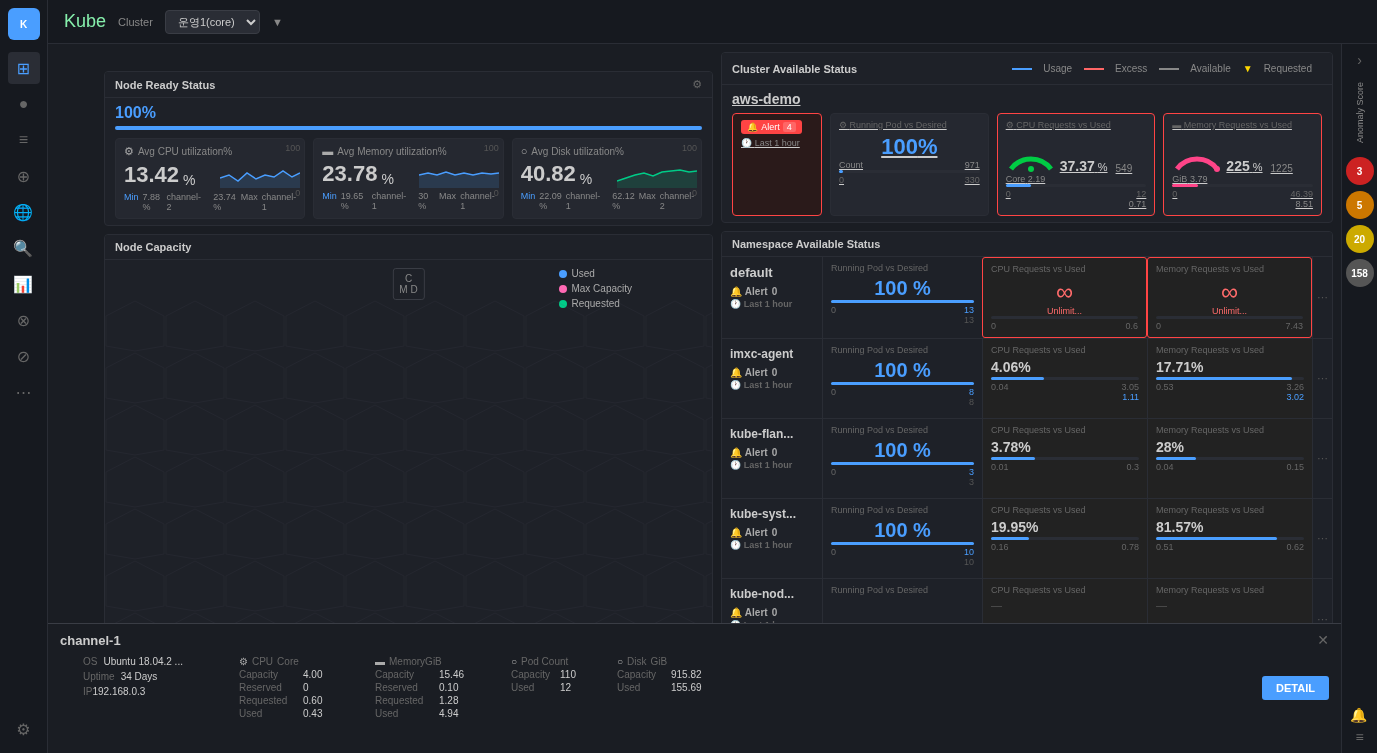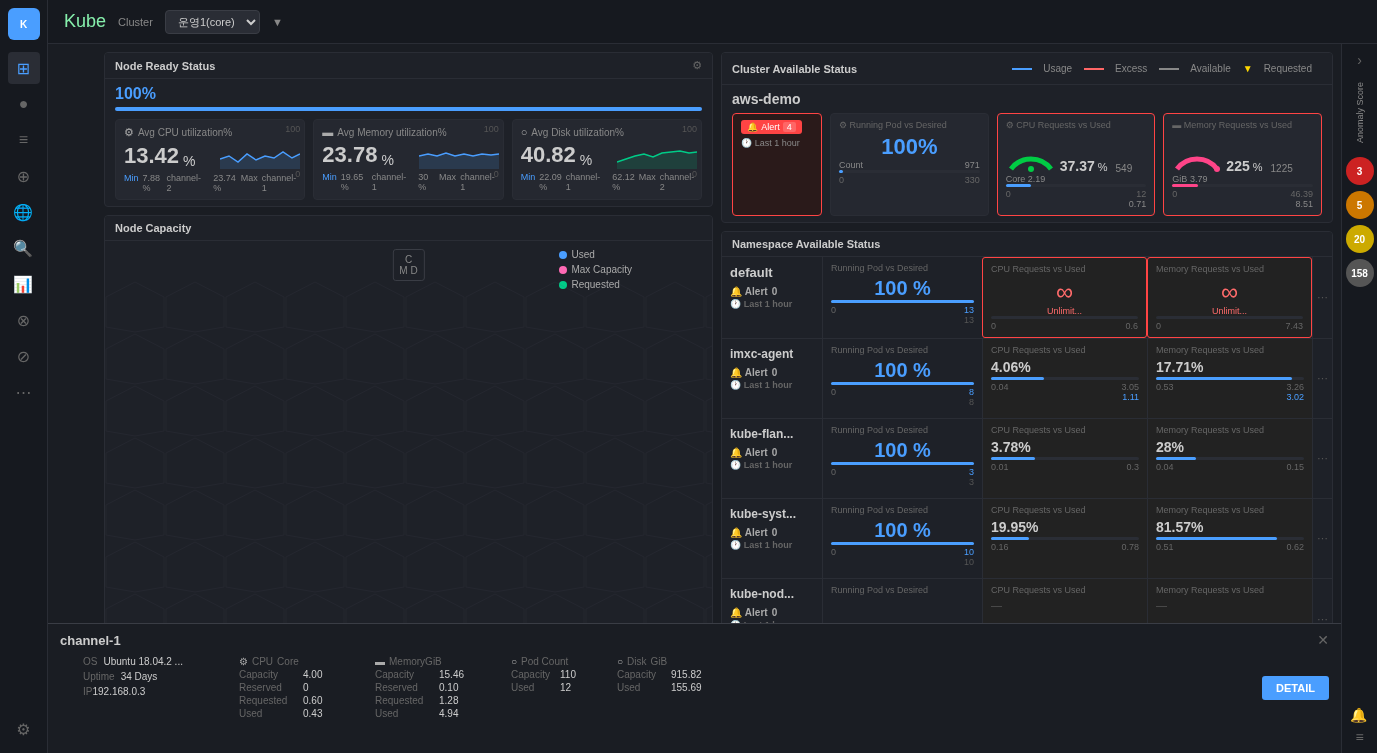--- a/index.html
+++ b/index.html
@@ -122,20 +122,21 @@
       padding: 6px 10px;
       border-bottom: 1px solid #2a2d35;
       background: #1e2128;
     }
     .card-title {
       color: #ccc; font-size: 11px; font-weight: 600;
     }
     
     .node-ready-card {
       flex-shrink: 0;
+      margin-top: 19px;
     }
     .node-ready-content {
       padding: 6px 10px;
     }
     .progress-100 {
       font-size: 16px; font-weight: bold; color: #4a9eff;
       margin-bottom: 4px;
     }
     .progress-bar-container {
       background: #2a2d35;
@@ -602,21 +603,21 @@
           <div class="legend-bar-item">
             <div class="legend-line" style="background:#888;"></div>
             <span>Available</span>
           </div>
           <div class="legend-bar-item">
             <span style="color:#ffd700;font-size:10px;">▼</span>
             <span>Requested</span>
           </div>
         </div>
       </div>
-      <div style="padding:6px 10px;">
+      <div style="padding:6px 10px;text-decoration:underline;">
         <div class="cluster-name">aws-demo</div>
         <div class="cluster-metrics">
 
           <div class="cluster-metric-box alert-box" style="max-width:90px;">
             <span class="alert-badge">
               <span>🔔</span>
               <span>Alert</span>
               <span style="background:#ff6666;padding:0 4px;border-radius:2px;">4</span>
             </span>
             <div style="font-size:9px;color:#888;margin-top:4px;">

